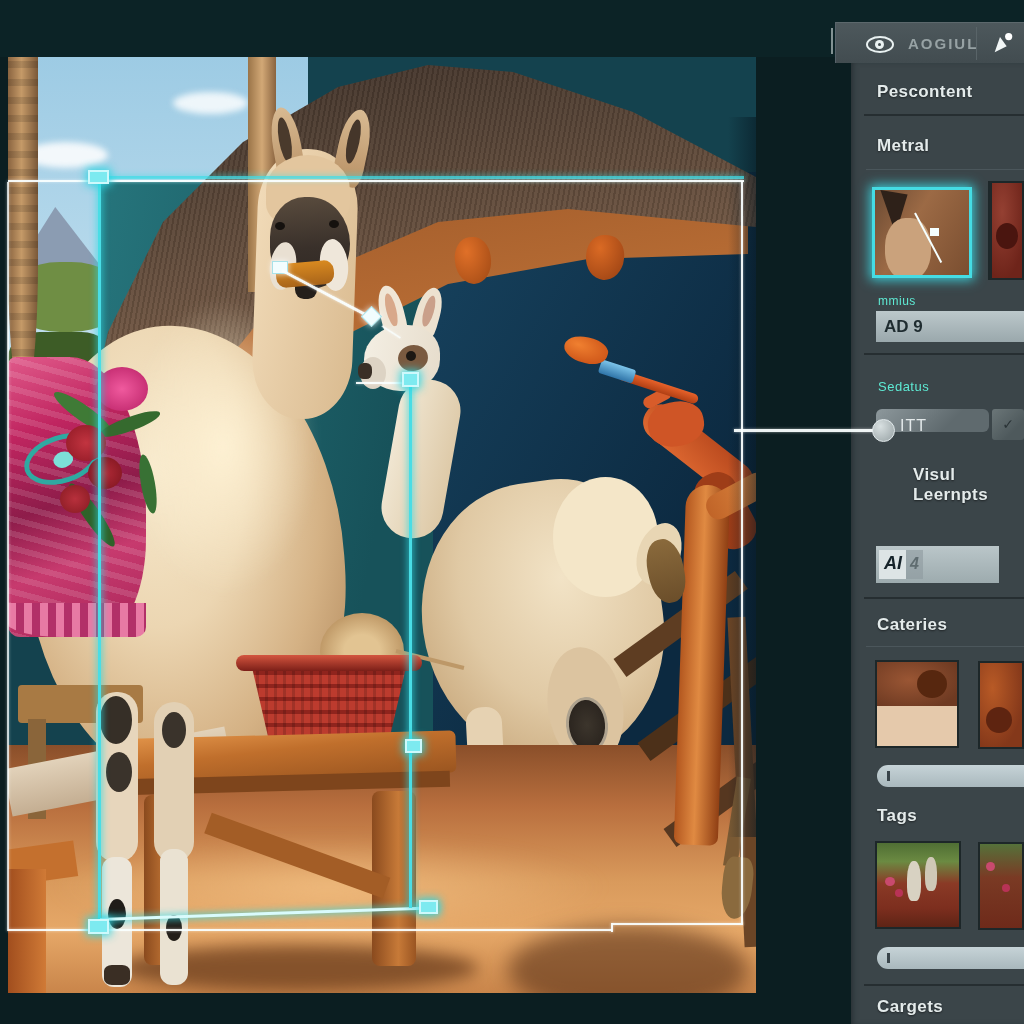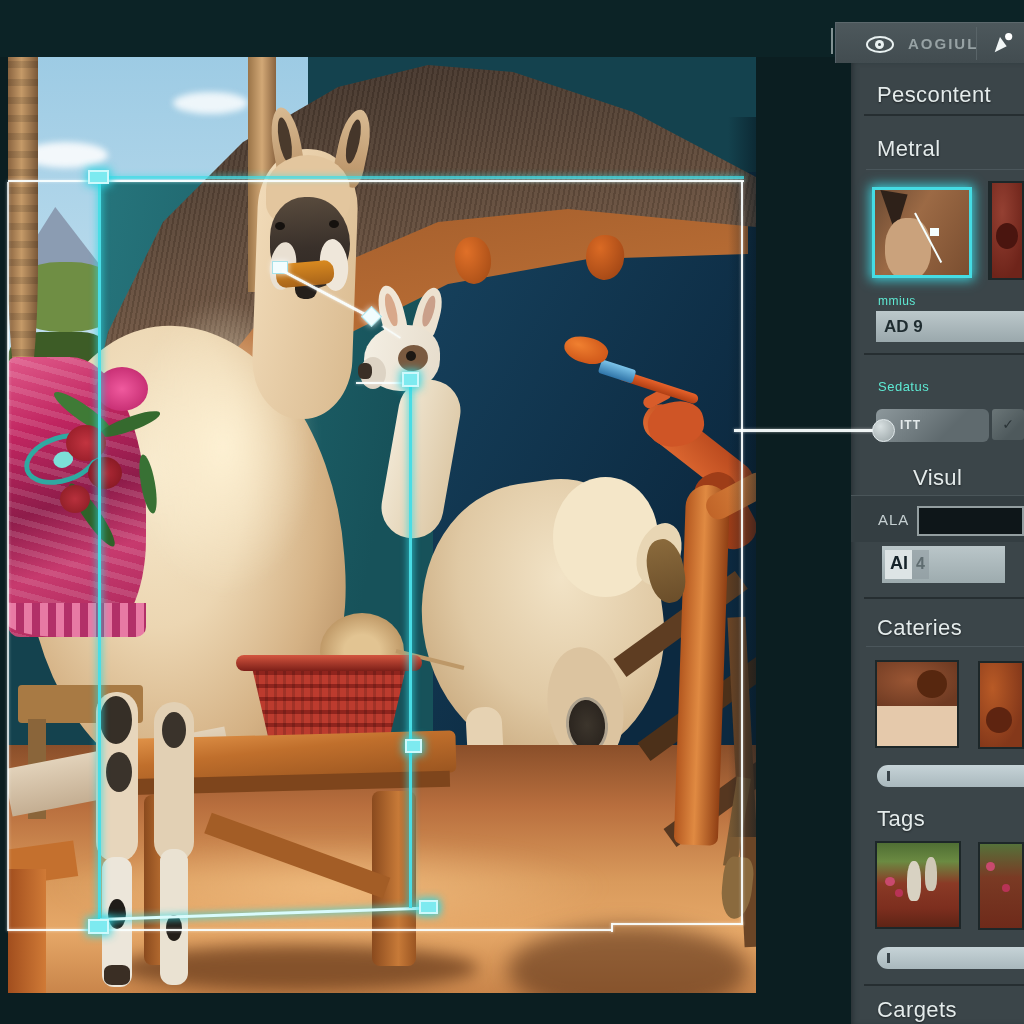--- a/index.html
+++ b/index.html
@@ -10,21 +10,21 @@
   
   .photo{left:8px;top:57px;width:748px;height:936px;overflow:hidden;background:#14424e;}
   
   .selline{background:rgba(250,255,255,.95);box-shadow:0 0 3px rgba(255,255,255,.55);}
   .cyline{background:#49dde5;box-shadow:0 0 7px 1px rgba(47,216,226,.85);}
   .hdl{background:#7deaf0;border:2px solid #cdf9fc;box-shadow:0 0 9px 2px rgba(44,214,226,.9);}
   .whdl{background:#f2fdfe;border:1px solid #a8e2e8;box-shadow:0 0 6px rgba(255,255,255,.8);}
   
   .panel{left:851px;top:63px;width:173px;height:961px;background:#3b4549;
          box-shadow:inset 4px 0 6px -3px #222b2e;}
-  .ptitle{color:#e4ebeb;font-size:22px;font-weight:400;letter-spacing:.4px;
+  .ptitle{color:#e4ebeb;font-size:17px;font-weight:700;letter-spacing:.4px;
           text-shadow:0 1px 2px rgba(0,0,0,.5);}
   .plabel{color:#5eead4;font-size:12px;letter-spacing:.5px;}
   .divider-dark{height:2px;background:#262e31;}
   .divider-lite{height:1px;background:#5a656a;opacity:.55;}
   .input-lite{background:linear-gradient(180deg,#bcc8cb,#9aa8ac);color:#1f2c30;
               font-weight:700;font-size:17px;line-height:31px;padding-left:8px;}
   .pill{background:linear-gradient(180deg,#c6d3d7,#a9b8bd);border-radius:11px;}
   .thumbframe{border:2px solid #1d2729;background:#20282b;overflow:hidden;}
   .seg{transform-origin:left center;}
 </style>
@@ -236,33 +236,29 @@
     <div class="a thumbframe" style="left:137px;top:118px;width:36px;height:99px;border-left-width:4px;">
       <div class="a" style="left:0;top:0;width:34px;height:97px;background:radial-gradient(at 30% 30%,#944032,#6e241a 70%);"></div>
       <div class="a" style="left:4px;top:40px;width:22px;height:26px;background:#4a150f;border-radius:50%;"></div>
     </div>
 
     <div class="a plabel" style="left:27px;top:231px;">mmius</div>
     <div class="a input-lite" style="left:25px;top:248px;width:148px;height:31px;">AD 9</div>
     <div class="a divider-dark" style="left:13px;top:290px;width:160px;"></div>
 
     <div class="a plabel" style="left:27px;top:316px;font-size:13px;">Sedatus</div>
-    <div class="a" style="left:25px;top:346px;width:113px;height:33px;background:linear-gradient(135deg,#8d989c,#5f6a6e 65%);border-radius:6px;color:#e3e9ea;font-size:12px;font-weight:700;letter-spacing:1px;line-height:33px;padding-left:24px;">
+    <div class="a" style="left:25px;top:346px;width:113px;height:23px;background:linear-gradient(135deg,#8d989c,#5f6a6e 65%);border-radius:6px;color:#e3e9ea;font-size:16px;font-weight:400;letter-spacing:1px;line-height:33px;padding-left:24px;">
       <span>ITT</span>
     </div>
     <div class="a" style="left:141px;top:346px;width:32px;height:31px;background:linear-gradient(135deg,#6b7678,#4e595c 70%);border-radius:3px;color:#2a3336;font-size:14px;font-weight:700;line-height:31px;text-align:center;">
       <span>✓</span>
     </div>
 
     <div class="a ptitle" style="left:26px;top:402px;margin-left:36px;">Visul Leernpts</div>
-    <div class="a" style="left:0;top:432px;width:173px;height:47px;background:#343e42;border-top:1px solid #4a5559;">
-      <span class="a" style="left:27px;top:15px;color:#c5cfd1;font-size:15px;letter-spacing:1px;">ALA</span>
-      <span class="a" style="left:66px;top:10px;width:107px;height:30px;background:#0e1619;border:2px solid #939ea0;"></span>
-    </div>
-    <div class="a" style="left:31px;top:483px;width:123px;height:37px;background:linear-gradient(180deg,#bac6c9,#9dabae);">
+    <div class="a" style="left:25px;top:483px;width:123px;height:37px;background:linear-gradient(180deg,#bac6c9,#9dabae);font-style:italic;">
       <span class="a" style="left:3px;top:4px;width:27px;height:29px;background:#dde4e5;"></span>
       <span class="a" style="left:30px;top:4px;width:17px;height:29px;background:#8d9a9e;opacity:.6;"></span>
       <span class="a" style="left:8px;top:7px;color:#16232a;font-size:18px;font-weight:700;">AI</span>
       <span class="a" style="left:34px;top:9px;color:#5f6c70;font-size:16px;font-weight:700;">4</span>
     </div>
     <div class="a divider-dark" style="left:13px;top:534px;width:160px;"></div>
 
     <div class="a ptitle" style="left:26px;top:552px;">Cateries</div>
     <div class="a divider-lite" style="left:15px;top:583px;width:158px;"></div>
     <div class="a thumbframe" style="left:24px;top:597px;width:84px;height:88px;">

